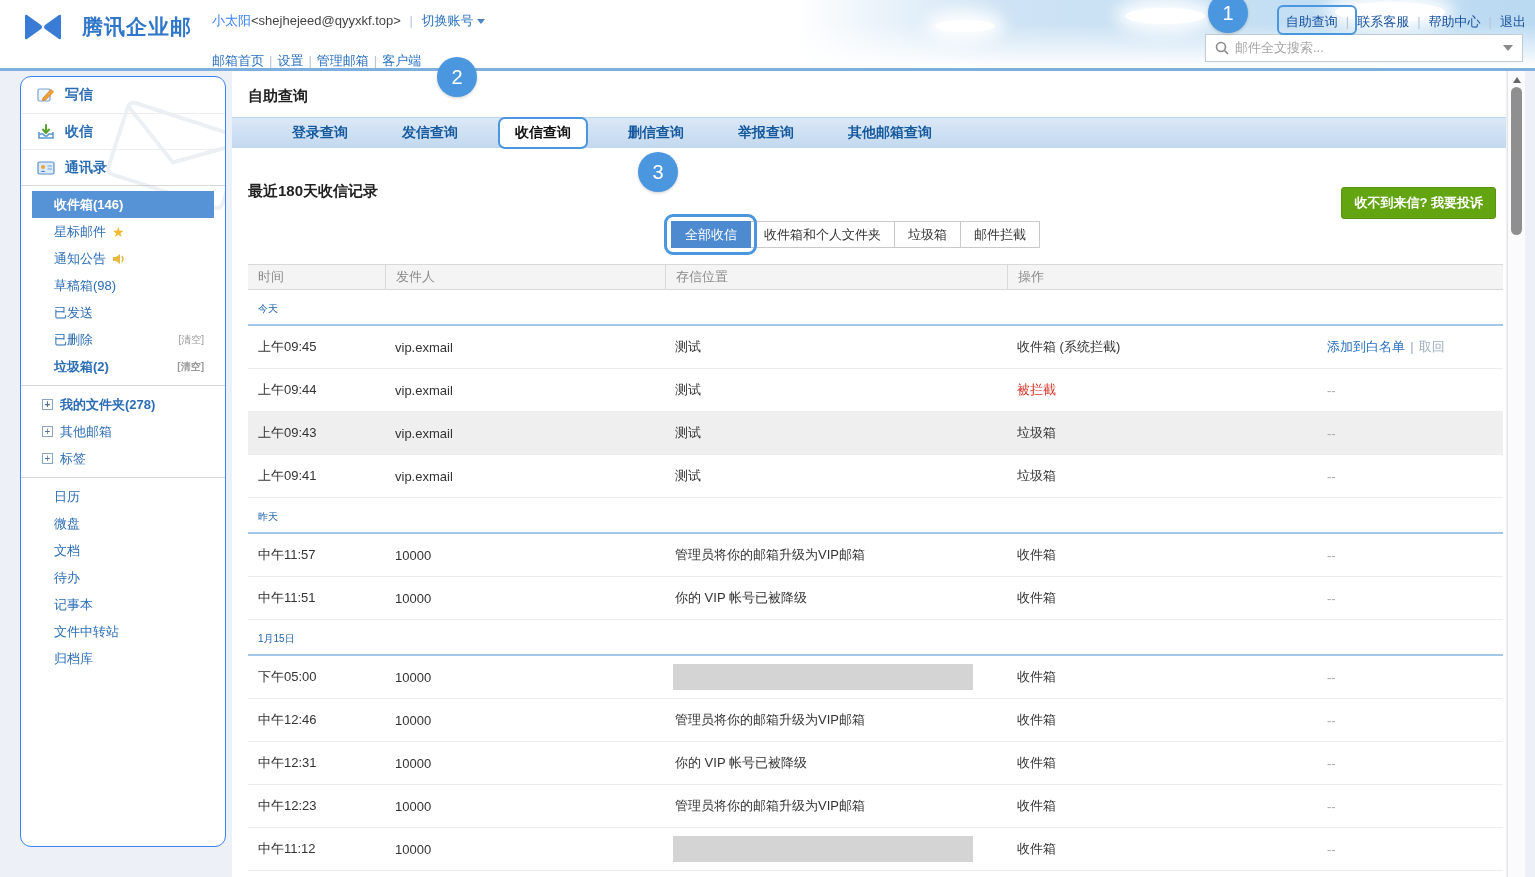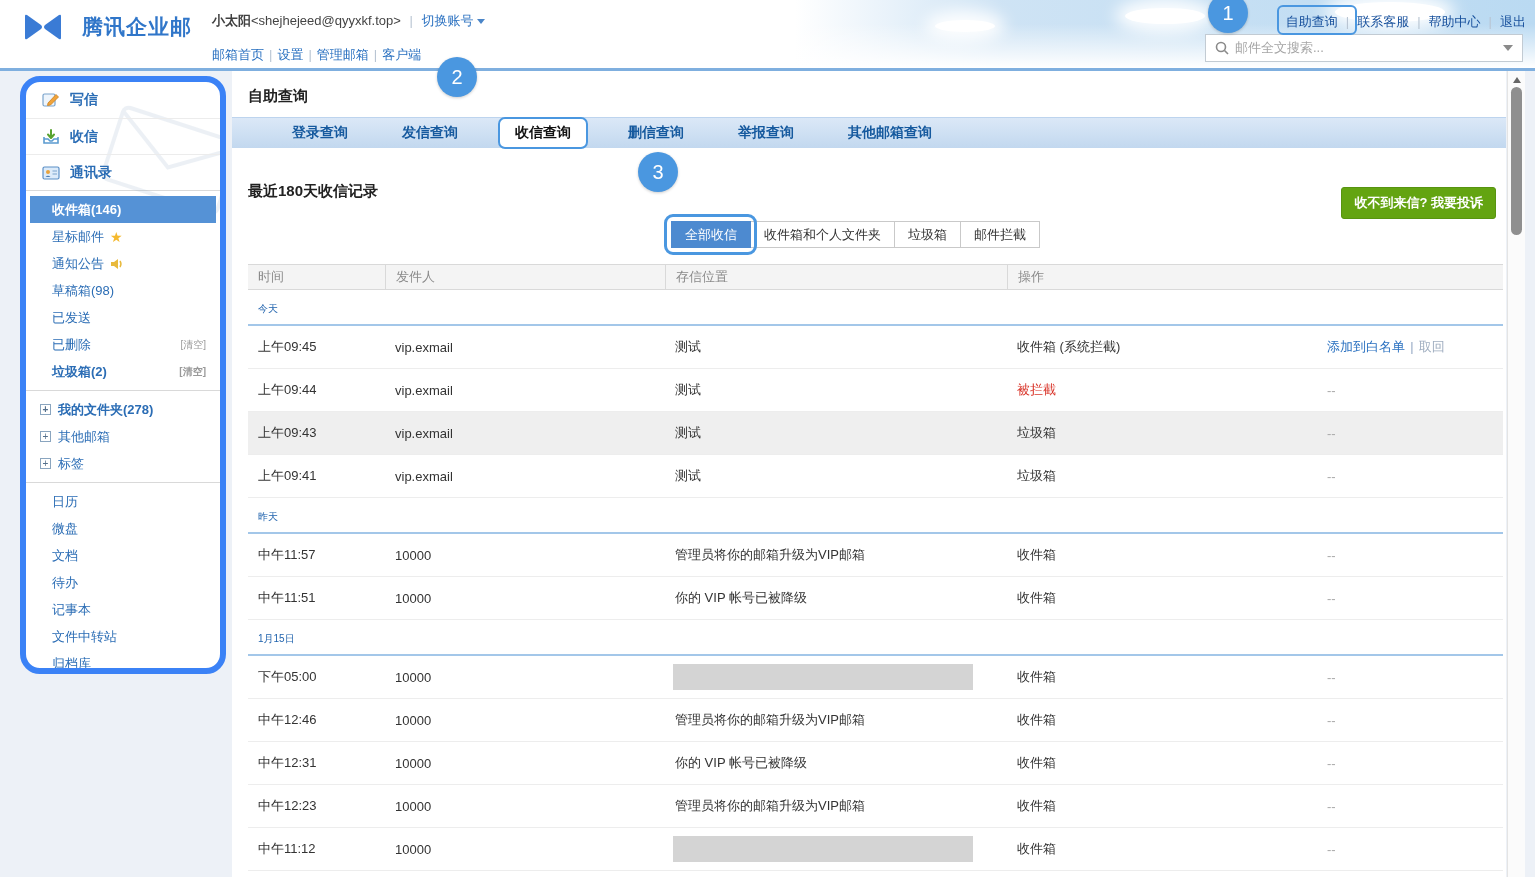--- a/index.html
+++ b/index.html
@@ -16,47 +16,47 @@
        background:linear-gradient(180deg,rgba(255,255,255,0) 35%,#ffffff 100%)}
   .cloud{position:absolute;background:#fff;border-radius:50%;box-shadow:0 0 16px 10px rgba(255,255,255,.9)}
   .cloud.c1{right:330px;top:8px;width:80px;height:16px}
   .cloud.c2{right:90px;top:2px;width:110px;height:20px}
   .cloud.c3{right:540px;top:20px;width:60px;height:12px}
 
   .logo{position:absolute;left:22px;top:12px;display:flex;align-items:center;gap:18px}
   .logo-text{font-size:21px;font-weight:bold;color:#3076c9;letter-spacing:1px}
 
   .user-block{position:absolute;left:212px;top:11px;line-height:20px;white-space:nowrap}
-  .user-name{font-weight:bold;color:#404040}
+  .user-name{font-weight:normal;color:#3b82f6}
   .user-email{color:#444}
   .sep-pipe{color:#b8c4d2;margin:0 5px}
   .blue-link{color:var(--link-blue)}
   .caret-down{display:inline-block;width:0;height:0;border-left:4px solid transparent;
        border-right:4px solid transparent;border-top:5px solid #4a85c8;margin-left:4px;vertical-align:middle}
-  .nav-line{margin-top:14px}
+  .nav-line{margin-top:20px}
 
   .top-links{position:absolute;right:6px;top:13px;color:#17509c;z-index:6;white-space:nowrap}
   .top-links a{color:#17509c;margin:0 3px}
 
   .search-box{position:absolute;left:1205px;top:34px;width:318px;height:28px;background:#fff;
        border:1px solid #c2cbd3;display:flex;align-items:center;padding:0 9px;gap:6px;z-index:6}
   .search-ph{color:#a5a5a5}
   .search-caret{margin-left:auto;width:0;height:0;border-left:5px solid transparent;
        border-right:5px solid transparent;border-top:6px solid #8a8a8a}
 
   .blue-bar{position:absolute;left:0;top:68px;width:1535px;height:3px;background:#7fafdf;z-index:3}
 
   
-  .sidebar{position:absolute;left:20px;top:76px;width:206px;height:598px;background:#fff;
-       border:6px solid #3b82f6;border-radius:20px;overflow:hidden;z-index:2}
+  .sidebar{position:absolute;left:20px;top:76px;width:206px;height:771px;background:#fff;
+       border:1px solid #3b82f6;border-radius:11px;overflow:hidden;z-index:2}
   .action-item{height:36px;display:flex;align-items:center;gap:10px;padding-left:16px;
        color:var(--sidebar-blue);font-weight:bold;font-size:14px;cursor:pointer;position:relative;z-index:1}
   .action-item + .action-item{border-top:1px solid #ececec}
   .s-divider{border-top:1px solid #d9d9d9}
-  .side-list{padding:5px 4px}
+  .side-list{padding:5px 11px}
   .f-item{height:27px;display:flex;align-items:center;padding:0 10px 0 22px;
        color:var(--sidebar-blue);font-size:13px;cursor:pointer;position:relative;z-index:1}
   .f-item.selected{background:var(--selected-folder-bg);color:#fff;font-weight:bold}
   .f-item.bold{font-weight:bold}
   .f-item .f-action{margin-left:auto;color:#999;font-size:10px}
   .f-icon{margin-left:6px;display:inline-flex;align-items:center}
   .star-glyph{color:#f5b92e;font-size:14px}
   .t-item{height:27px;display:flex;align-items:center;gap:7px;padding-left:10px;
        color:var(--sidebar-blue);font-size:13px;cursor:pointer;position:relative;z-index:1}
   .t-item.bold{font-weight:bold}

